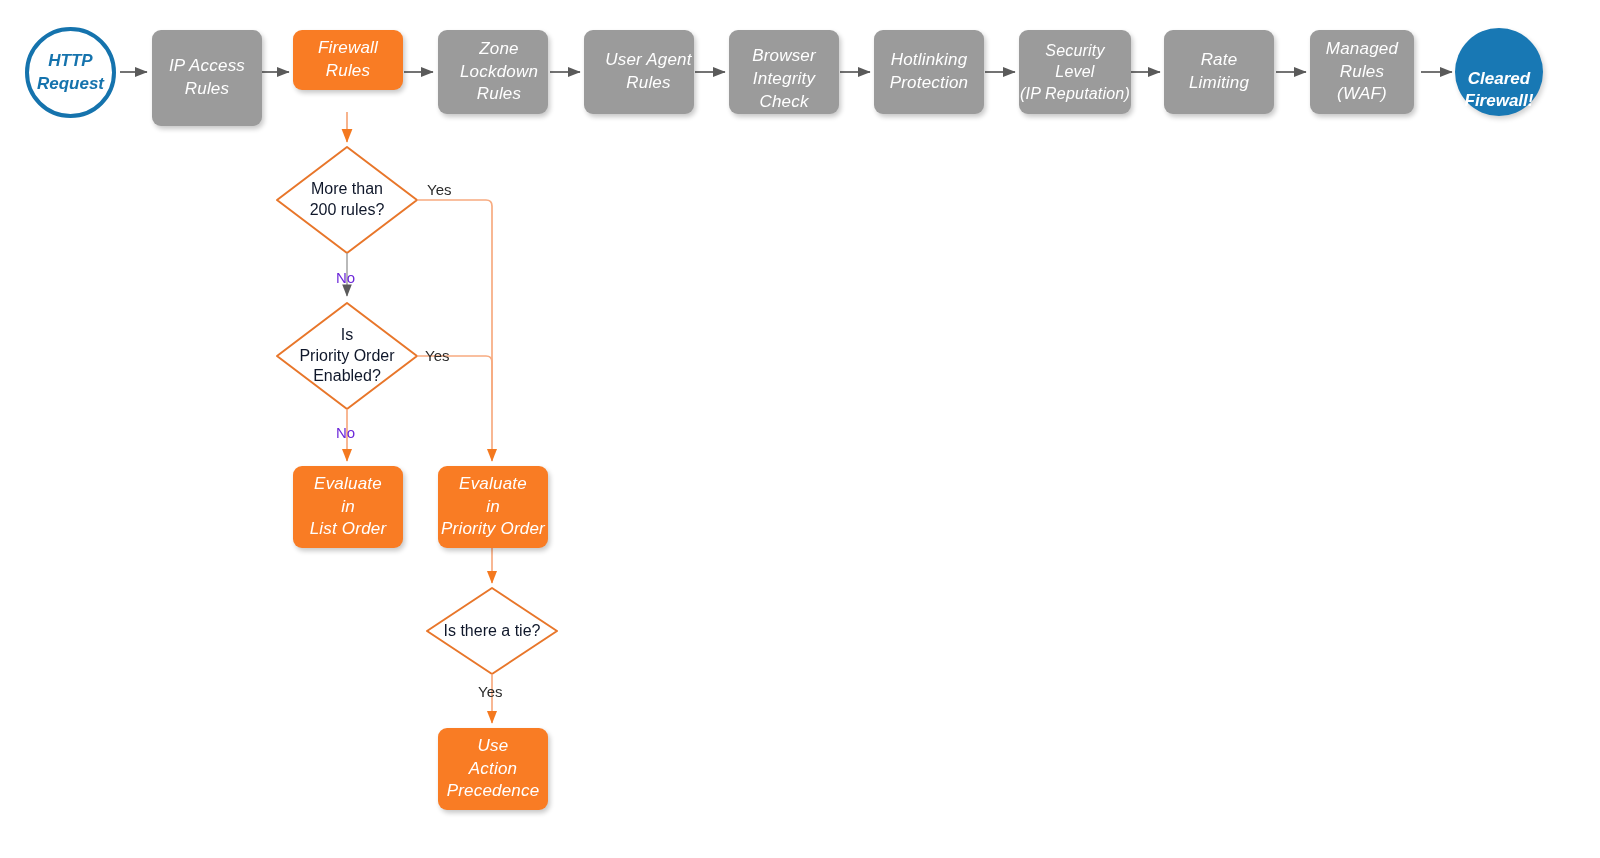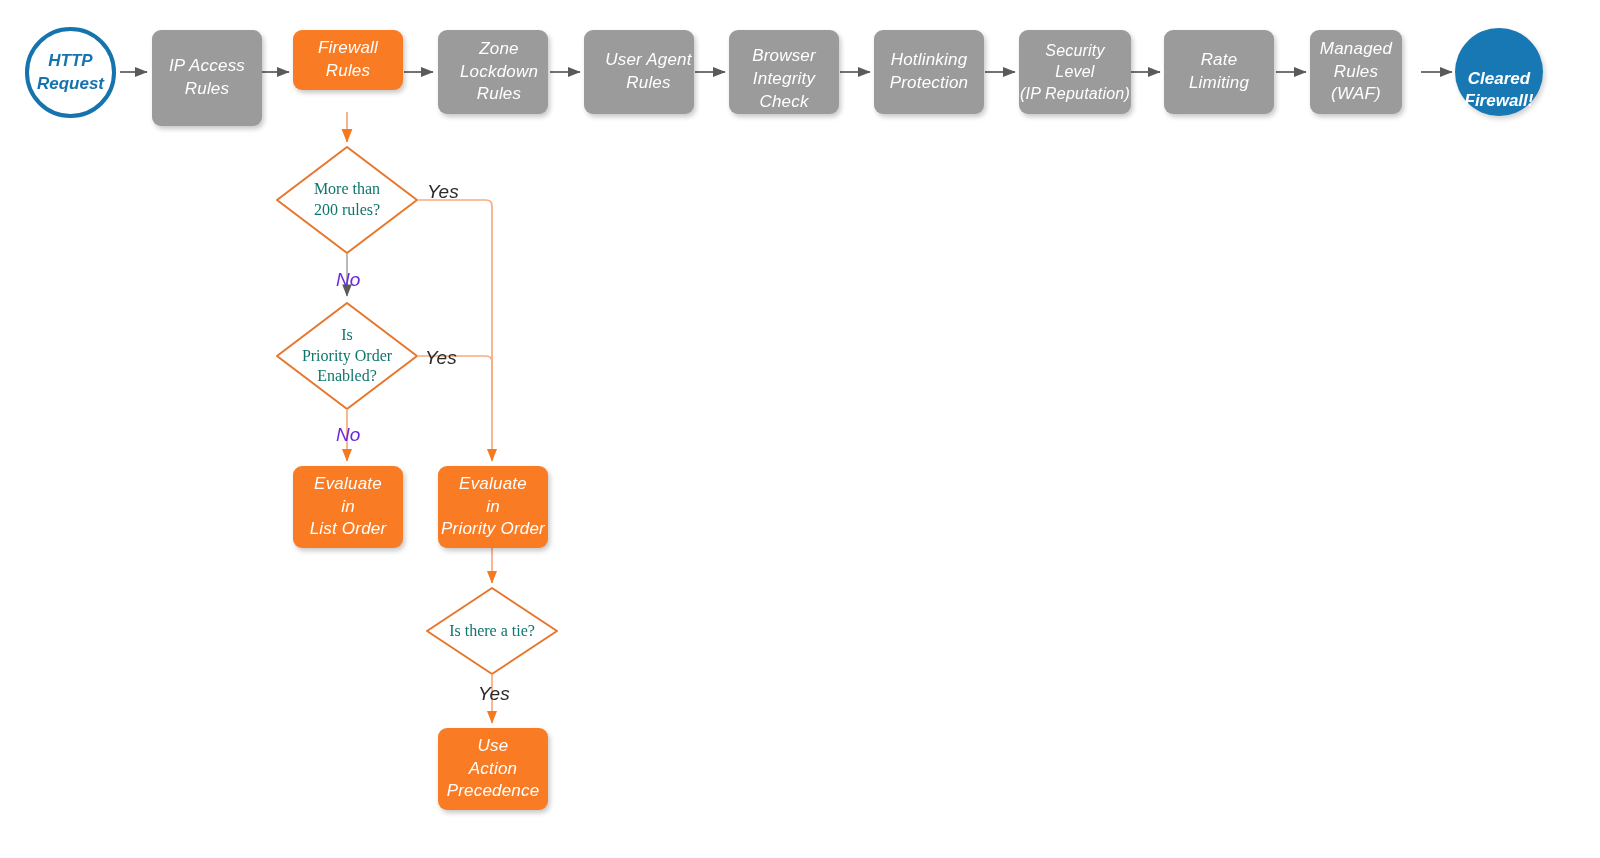--- a/index.html
+++ b/index.html
@@ -68,32 +68,30 @@
     box-shadow: 2px 3px 5px rgba(0,0,0,0.18);
   }
 
   
   .diamond-label {
     position: absolute;
     display: flex;
     align-items: center;
     justify-content: center;
     text-align: center;
-    color: #0f766e;
+    color: #0f172a;
     font-size: 16px;
     line-height: 1.3;
     white-space: pre-line;
-    font-family: Liberation Serif, serif;
   }
 
   
   .edge-label {
     position: absolute;
-    font-style: italic;
-    font-size: 19px;
+    font-size: 15px;
     color: #2b2b2b;
     white-space: nowrap;
   }
   .edge-label.grayish { color: #6d28d9; }
 </style>
 </head>
 <body>
 
 <div id="canvas">
 
@@ -199,21 +197,21 @@
     <span style="white-space:pre-line;">Security
 Level
 (IP Reputation)</span>
   </div>
 
   <div class="node-box node-gray" style="left:1164px; top:30px; width:110px; height:84px;">
     <span style="white-space:pre-line;">Rate
 Limiting</span>
   </div>
 
-  <div class="node-box node-gray" style="left:1310px; top:30px; width:92px; height:84px;">
+  <div class="node-box node-gray" style="left:1310px; top:30px; width:104px; height:84px;">
     <span style="white-space:pre-line;">Managed
 Rules
 (WAF)</span>
   </div>
 
   <div class="node-circle circle-end" style="left:1455px; top:28px; width:88px; height:88px;">
     <span style="white-space:pre-line;margin-top:36px;">Cleared
 Firewall!</span>
   </div>
 

